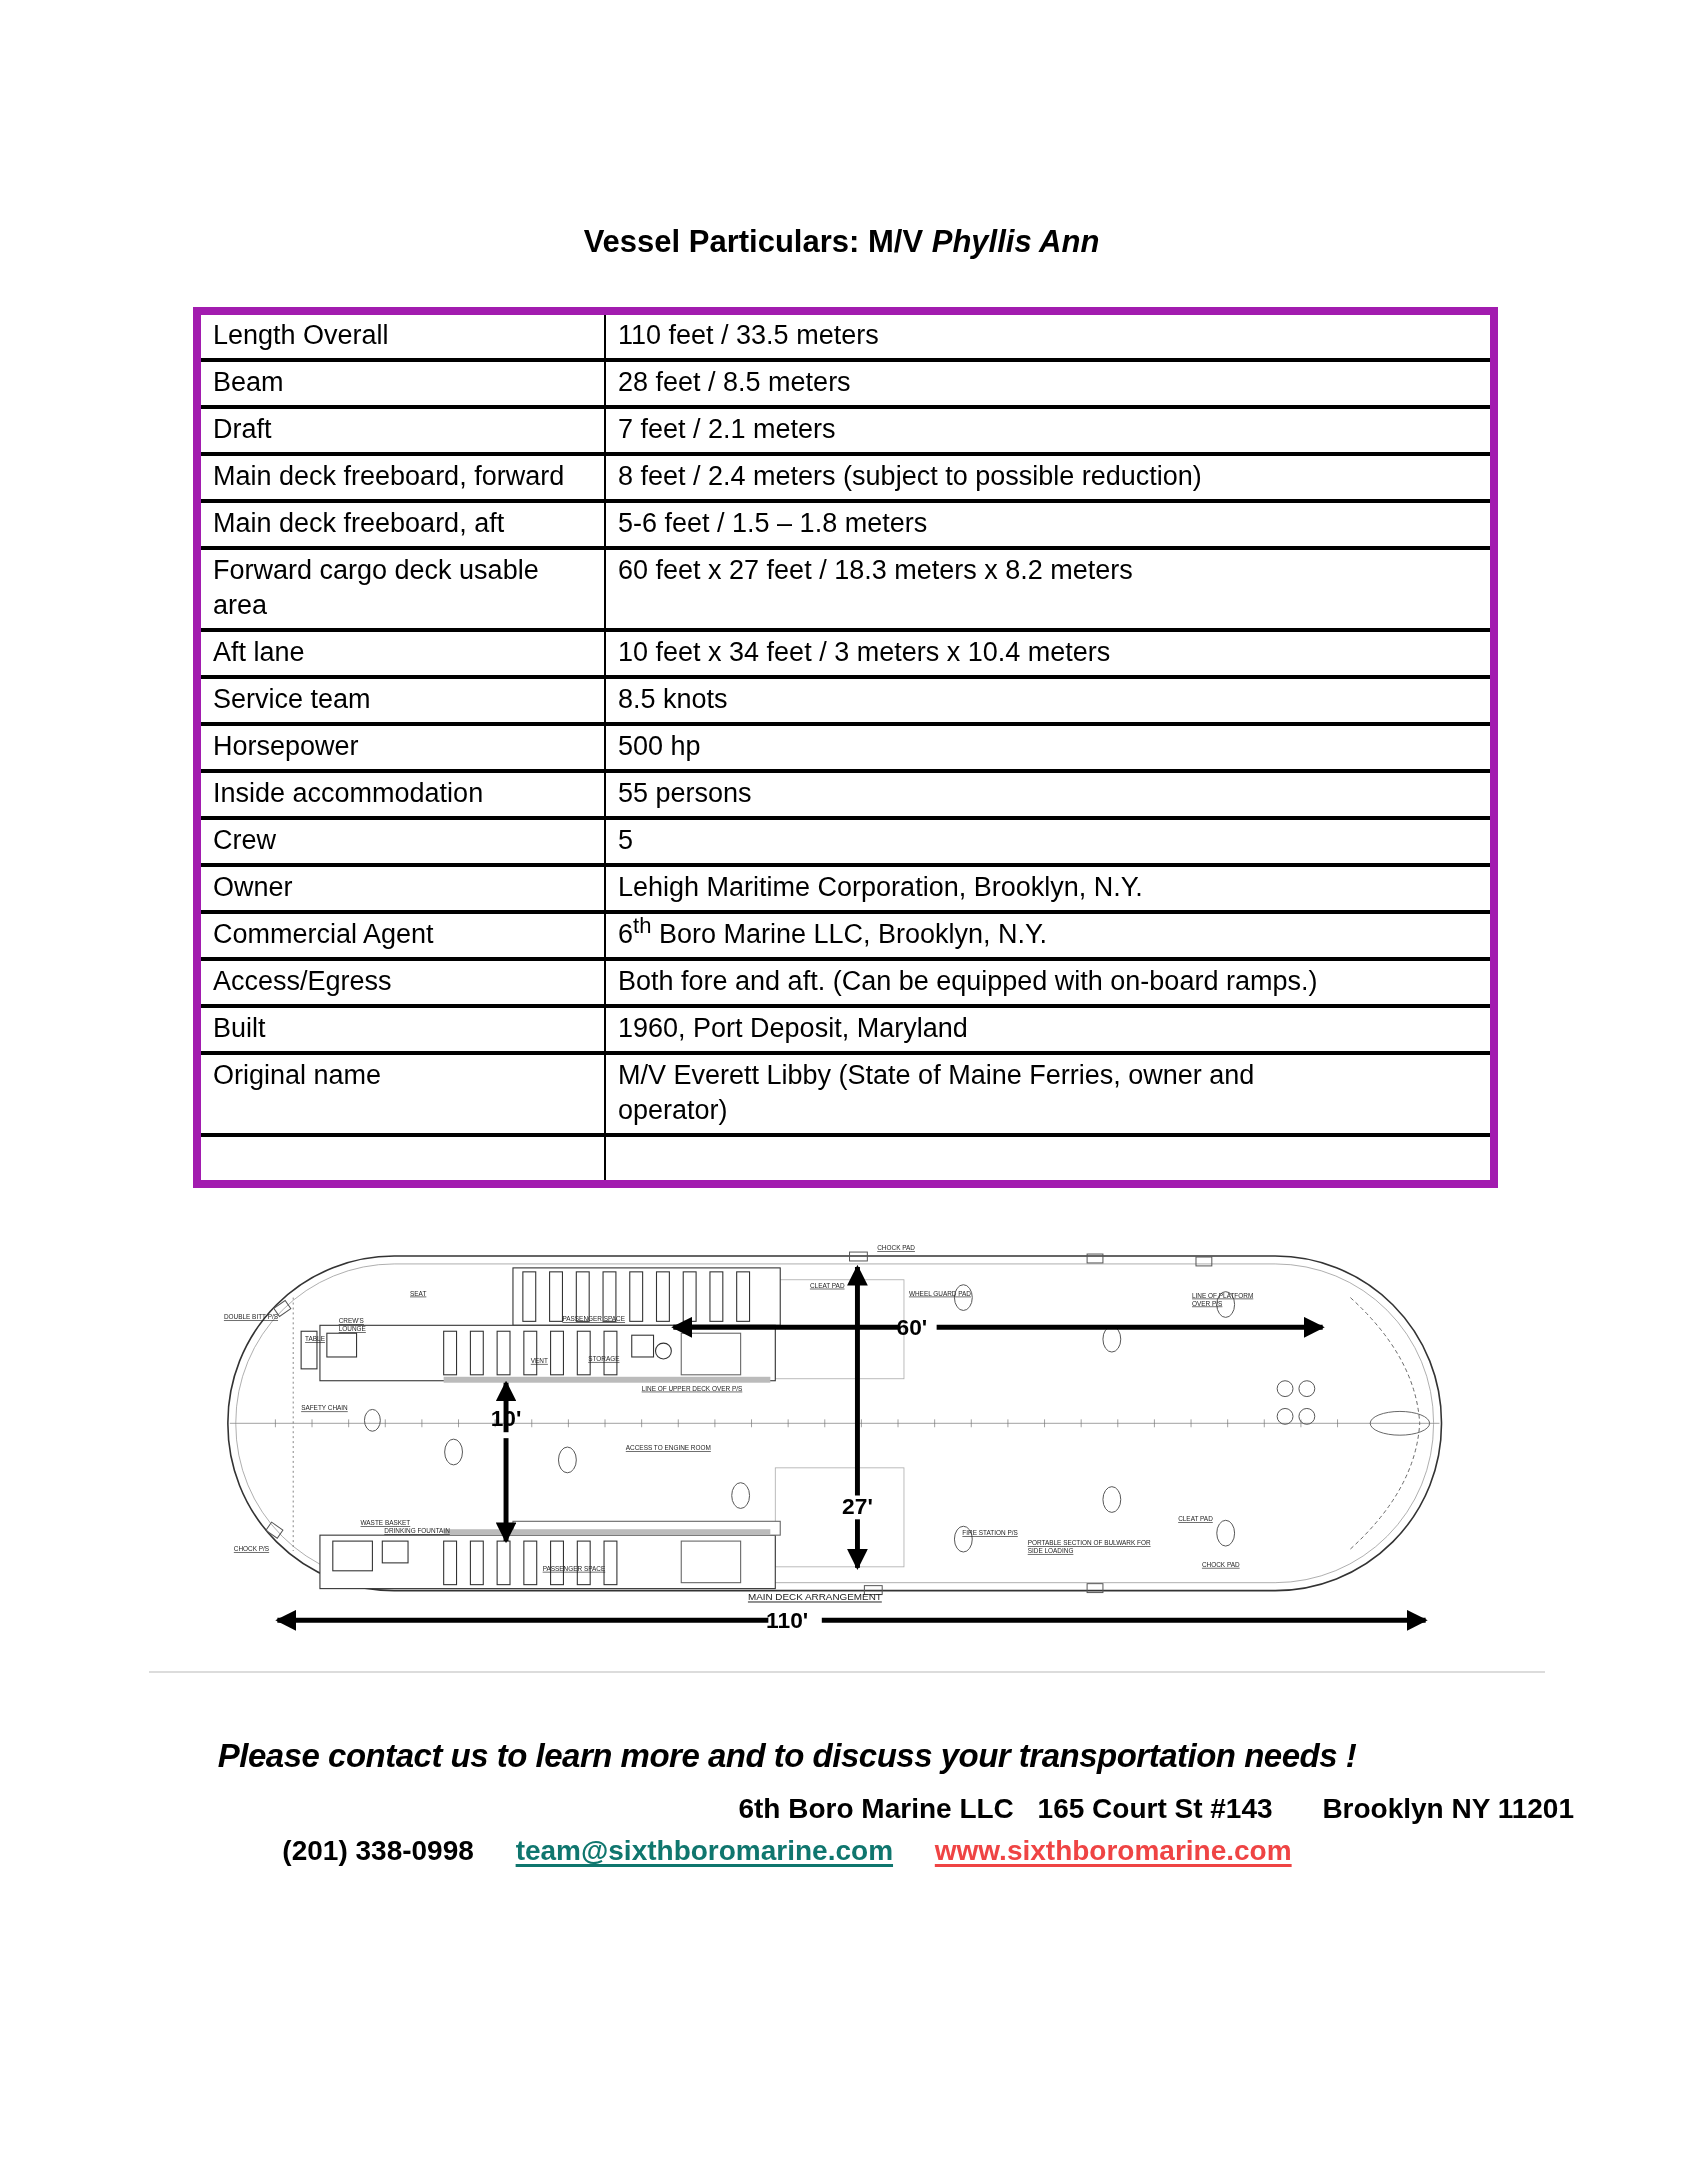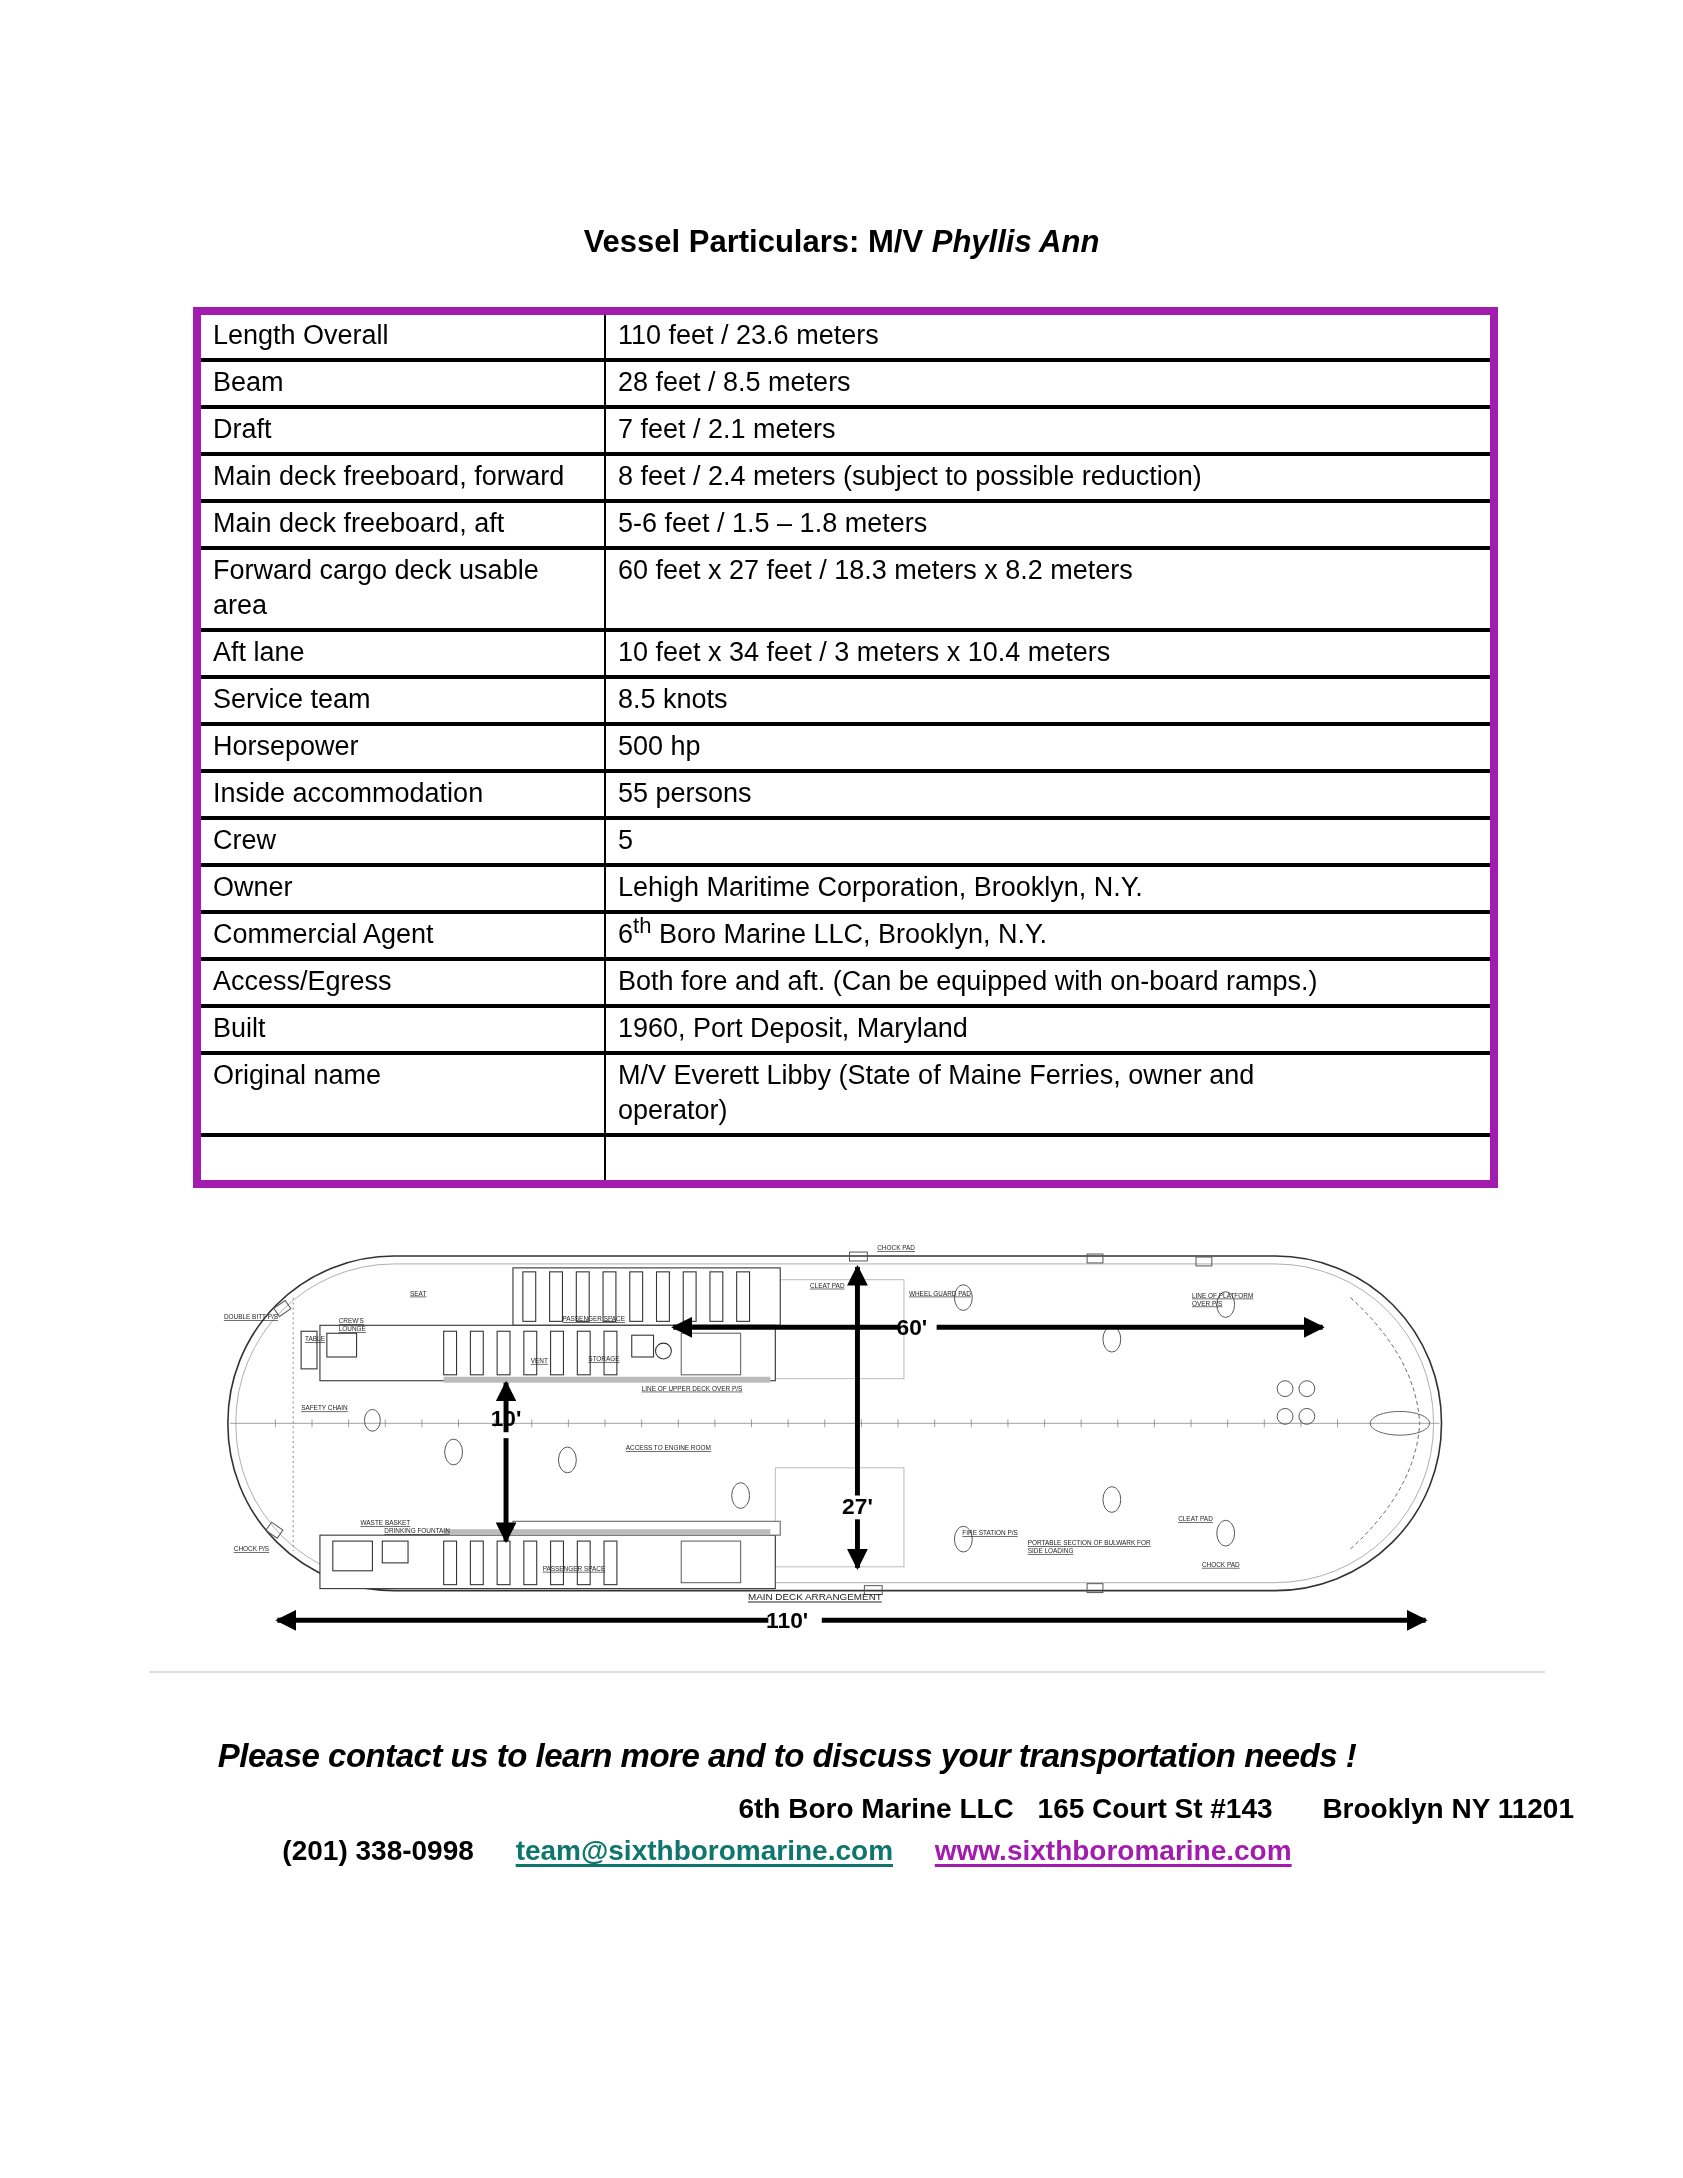--- a/index.html
+++ b/index.html
@@ -48,21 +48,21 @@
 
 <div class="page">
 
   <h1 class="title"><span>Vessel Particulars: M/V </span><span class="vessel-name">Phyllis Ann</span></h1>
 
   <div class="vp-table-wrap">
     <table class="vp-table">
       <tbody>
           <tr>
             <td class="lbl">Length Overall</td>
-            <td class="val">110 feet / 23.6 meters</td>
+            <td class="val">110 feet / 33.5 meters</td>
           </tr>
           <tr>
             <td class="lbl">Beam</td>
             <td class="val">28 feet / 8.5 meters</td>
           </tr>
           <tr>
             <td class="lbl">Draft</td>
             <td class="val">7 feet / 2.1 meters</td>
           </tr>
           <tr>
@@ -299,18 +299,18 @@
   <div class="footer">
     <div class="tagline">Please contact us to learn more and to discuss your transportation needs !</div>
     <div class="addr-line">
       <span class="addr-part">6th Boro Marine LLC</span>
       <span class="addr-part gap-sm">165 Court St #143</span>
       <span class="addr-part gap-lg">Brooklyn NY 11201</span>
     </div>
     <div class="contact-line">
       <span>(201) 338-0998</span>
       <a href="#" class="cgap" id="email-link" style="color: #0f766e;">team@sixthboromarine.com</a>
-      <a href="#" class="cgap" id="website-link" style="color: #a21caf; text-align: center;">www.sixthboromarine.com</a>
+      <a href="#" class="cgap" id="website-link" style="color: #ef4444; text-align: center;">www.sixthboromarine.com</a>
     </div>
   </div>
 
 </div>
 
 
 </body></html>

